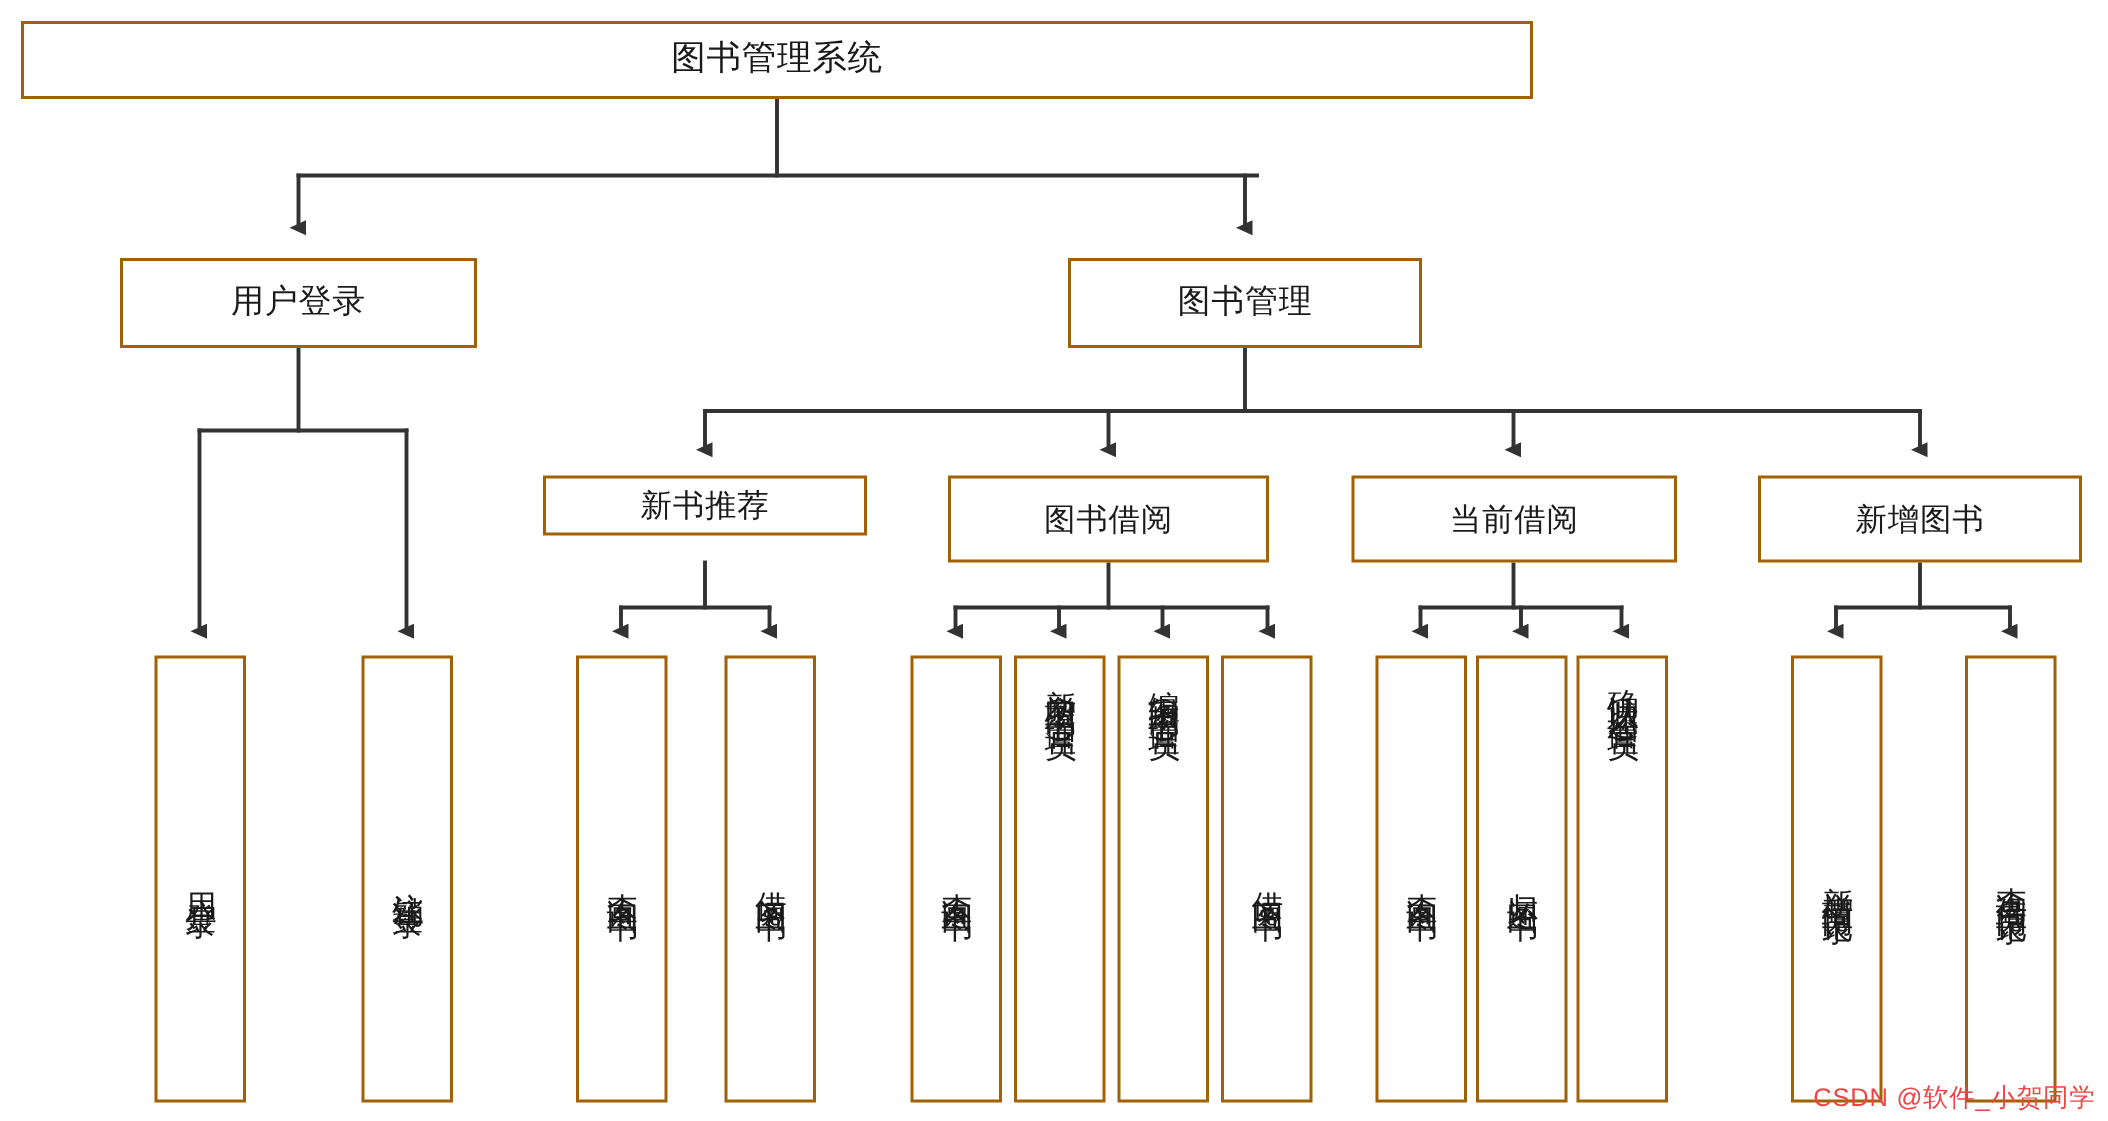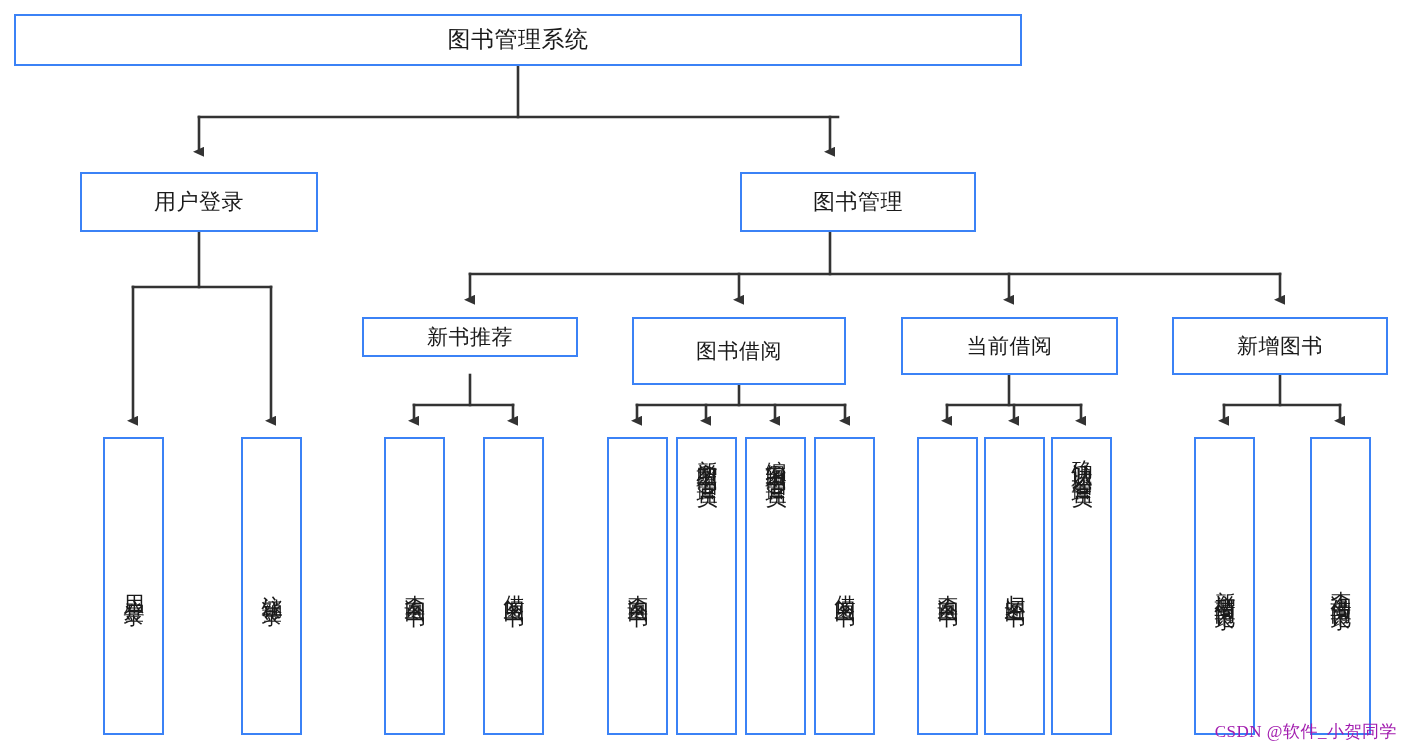--- a/index.html
+++ b/index.html
@@ -23,21 +23,21 @@
     left: 0;
     top: 0;
     width: 1405px;
     height: 747px;
     pointer-events: none;
   }
   .node-box {
     position: absolute;
     box-sizing: border-box;
     background: #ffffff;
-    border: 2px solid #3b82f6;
+    border: 2px solid #a16207;
     display: flex;
     align-items: center;
     justify-content: center;
     color: #1a1a1a;
     z-index: 2;
   }
   .node-label {
     display: block;
     text-align: center;
     line-height: 1.18;
@@ -64,25 +64,25 @@
   }
   .leaf.leaf-center {
     align-items: center;
     padding-top: 0;
   }
   #watermark {
     position: absolute;
     right: 8px;
     bottom: 4px;
     font-size: 17px;
-    color: #a21caf;
+    color: #ef4444;
     letter-spacing: 0.5px;
     z-index: 5;
     white-space: nowrap;
-    font-family: Liberation Serif, serif;
+    font-family: Liberation Sans, sans-serif;
   }
 </style>
 </head>
 <body>
 
 <div id="diagram-root">
 
   <svg id="connector-layer" viewBox="0 0 1405 747" xmlns="http://www.w3.org/2000/svg">
     <defs>
       <marker id="arrow" markerWidth="12" markerHeight="12" refX="5.2" refY="5" orient="auto" markerUnits="userSpaceOnUse">
@@ -133,28 +133,28 @@
     </g>
   </svg>
 
   <div class="node-box tier-root" style="left:14px; top:14px; width:1008px; height:52px;">
     <span class="node-label">图书管理系统</span>
   </div>
 
   <div class="node-box tier-2" style="left:80px; top:172px; width:238px; height:60px;">
     <span class="node-label">用户登录</span>
   </div>
-  <div class="node-box tier-2" style="left:712px; top:172px; width:236px; height:60px;margin-left:28px;">
+  <div class="node-box tier-2" style="left:712px; top:172px; width:236px; height:60px;">
     <span class="node-label">图书管理</span>
   </div>
 
   <div class="node-box tier-3" style="left:362px; top:317px; width:216px; height:40px;">
     <span class="node-label">新书推荐</span>
   </div>
-  <div class="node-box tier-3" style="left:632px; top:317px; width:214px; height:68px;align-items:center;">
+  <div class="node-box tier-3" style="left:632px; top:317px; width:214px; height:58px;align-items:center;">
     <span class="node-label">图书借阅</span>
   </div>
   <div class="node-box tier-3" style="left:901px; top:317px; width:217px; height:58px;justify-content:center;">
     <span class="node-label">当前借阅</span>
   </div>
   <div class="node-box tier-3" style="left:1172px; top:317px; width:216px; height:58px;">
     <span class="node-label">新增图书</span>
   </div>
 
   <div class="node-box leaf leaf-center" style="left:103px; top:437px; width:61px; height:298px;">

